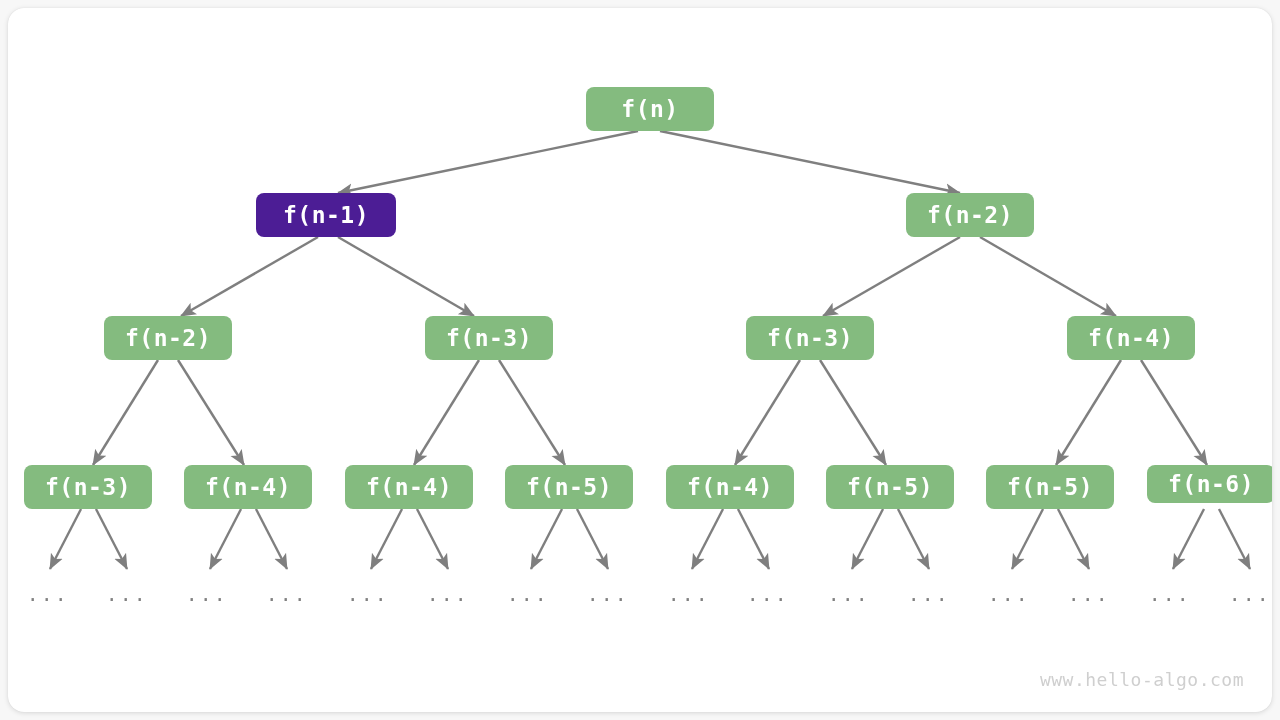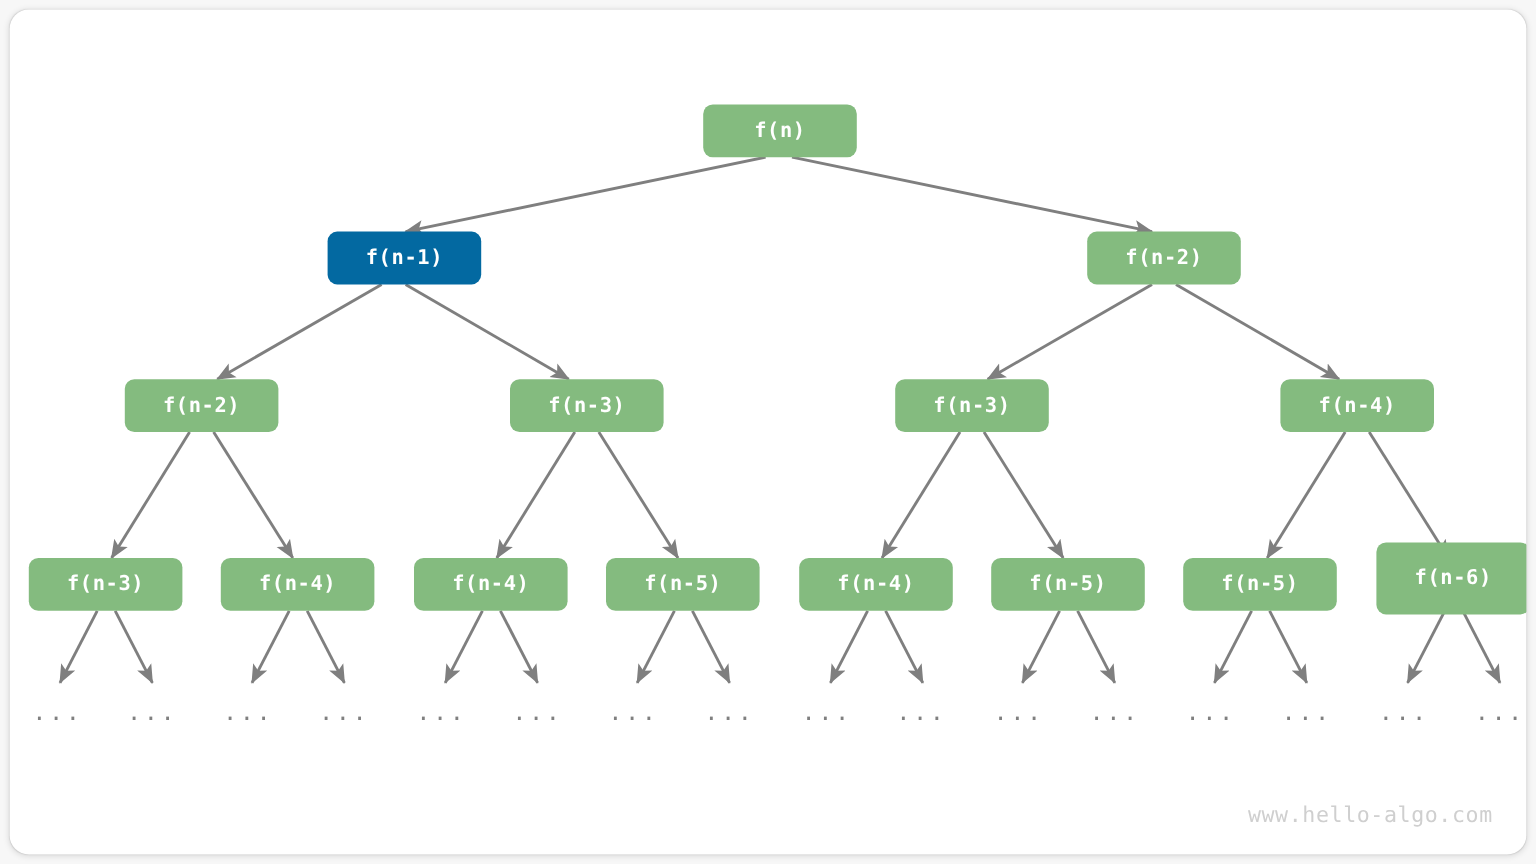--- a/index.html
+++ b/index.html
@@ -38,21 +38,21 @@
     pointer-events: none;
   }
   .node {
     position: absolute;
     box-sizing: border-box;
     background: #84bb7f;
     border-radius: 8px;
     color: #ffffff;
     font-family: "DejaVu Sans Mono", monospace;
     font-weight: bold;
-    font-size: 17px;
+    font-size: 23px;
     letter-spacing: 0.5px;
     display: flex;
     align-items: center;
     justify-content: center;
     white-space: nowrap;
   }
   .ellipsis {
     position: absolute;
     color: #808080;
     font-family: "DejaVu Sans Mono", monospace;
@@ -116,34 +116,34 @@
           <line x1="890" y1="501" x2="921" y2="561" stroke="#7f7f7f" stroke-width="2.4" marker-end="url(#arrowhead)"></line>
           <line x1="1035" y1="501" x2="1004" y2="561" stroke="#7f7f7f" stroke-width="2.4" marker-end="url(#arrowhead)"></line>
           <line x1="1050" y1="501" x2="1081" y2="561" stroke="#7f7f7f" stroke-width="2.4" marker-end="url(#arrowhead)"></line>
           <line x1="1196" y1="501" x2="1165" y2="561" stroke="#7f7f7f" stroke-width="2.4" marker-end="url(#arrowhead)"></line>
           <line x1="1211" y1="501" x2="1242" y2="561" stroke="#7f7f7f" stroke-width="2.4" marker-end="url(#arrowhead)"></line>
         </g>
     </svg>
 
     <div id="nodes">
         <div class="node" style="left: 578px; top: 79px; width: 128px; height: 44px; background: rgb(132, 187, 127); color: rgb(255, 255, 255);">f(n)</div>
-        <div class="node" style="left: 265px; top: 185px; width: 128px; height: 44px; background: #0369a1; color: rgb(255, 255, 255);">f(n-1)</div>
+        <div class="node" style="left: 248px; top: 185px; width: 140px; height: 44px; background: #4c1d95; color: rgb(255, 255, 255);">f(n-1)</div>
         <div class="node" style="left: 898px; top: 185px; width: 128px; height: 44px; background: rgb(132, 187, 127); color: rgb(255, 255, 255);">f(n-2)</div>
         <div class="node" style="left: 96px; top: 308px; width: 128px; height: 44px; background: rgb(132, 187, 127); color: rgb(255, 255, 255);">f(n-2)</div>
         <div class="node" style="left: 417px; top: 308px; width: 128px; height: 44px; background: rgb(132, 187, 127); color: rgb(255, 255, 255);">f(n-3)</div>
         <div class="node" style="left: 738px; top: 308px; width: 128px; height: 44px; background: rgb(132, 187, 127); color: rgb(255, 255, 255);">f(n-3)</div>
         <div class="node" style="left: 1059px; top: 308px; width: 128px; height: 44px; background: rgb(132, 187, 127); color: rgb(255, 255, 255);">f(n-4)</div>
         <div class="node" style="left: 16px; top: 457px; width: 128px; height: 44px; background: rgb(132, 187, 127); color: rgb(255, 255, 255);">f(n-3)</div>
         <div class="node" style="left: 176px; top: 457px; width: 128px; height: 44px; background: rgb(132, 187, 127); color: rgb(255, 255, 255);">f(n-4)</div>
         <div class="node" style="left: 337px; top: 457px; width: 128px; height: 44px; background: rgb(132, 187, 127); color: rgb(255, 255, 255);">f(n-4)</div>
         <div class="node" style="left: 497px; top: 457px; width: 128px; height: 44px; background: rgb(132, 187, 127); color: rgb(255, 255, 255);">f(n-5)</div>
         <div class="node" style="left: 658px; top: 457px; width: 128px; height: 44px; background: rgb(132, 187, 127); color: rgb(255, 255, 255);">f(n-4)</div>
         <div class="node" style="left: 818px; top: 457px; width: 128px; height: 44px; background: rgb(132, 187, 127); color: rgb(255, 255, 255);">f(n-5)</div>
         <div class="node" style="left: 978px; top: 457px; width: 128px; height: 44px; background: rgb(132, 187, 127); color: rgb(255, 255, 255);">f(n-5)</div>
-        <div class="node" style="left: 1139px; top: 444px; width: 128px; height: 60px; background: rgb(132, 187, 127); color: rgb(255, 255, 255);">f(n-6)</div>
+        <div class="node" style="left: 1139px; top: 457px; width: 128px; height: 38px; background: rgb(132, 187, 127); color: rgb(255, 255, 255);">f(n-6)</div>
       </div>
     <div id="ellipses">
         <div class="ellipsis" style="left: 40px; top: 586px; color: rgb(128, 128, 128);">...</div>
         <div class="ellipsis" style="left: 119px; top: 586px; color: rgb(128, 128, 128);">...</div>
         <div class="ellipsis" style="left: 199px; top: 586px; color: rgb(128, 128, 128);">...</div>
         <div class="ellipsis" style="left: 279px; top: 586px; color: rgb(128, 128, 128);">...</div>
         <div class="ellipsis" style="left: 360px; top: 586px; color: rgb(128, 128, 128);">...</div>
         <div class="ellipsis" style="left: 440px; top: 586px; color: rgb(128, 128, 128);">...</div>
         <div class="ellipsis" style="left: 520px; top: 586px; color: rgb(128, 128, 128);">...</div>
         <div class="ellipsis" style="left: 600px; top: 586px; color: rgb(128, 128, 128);">...</div>

